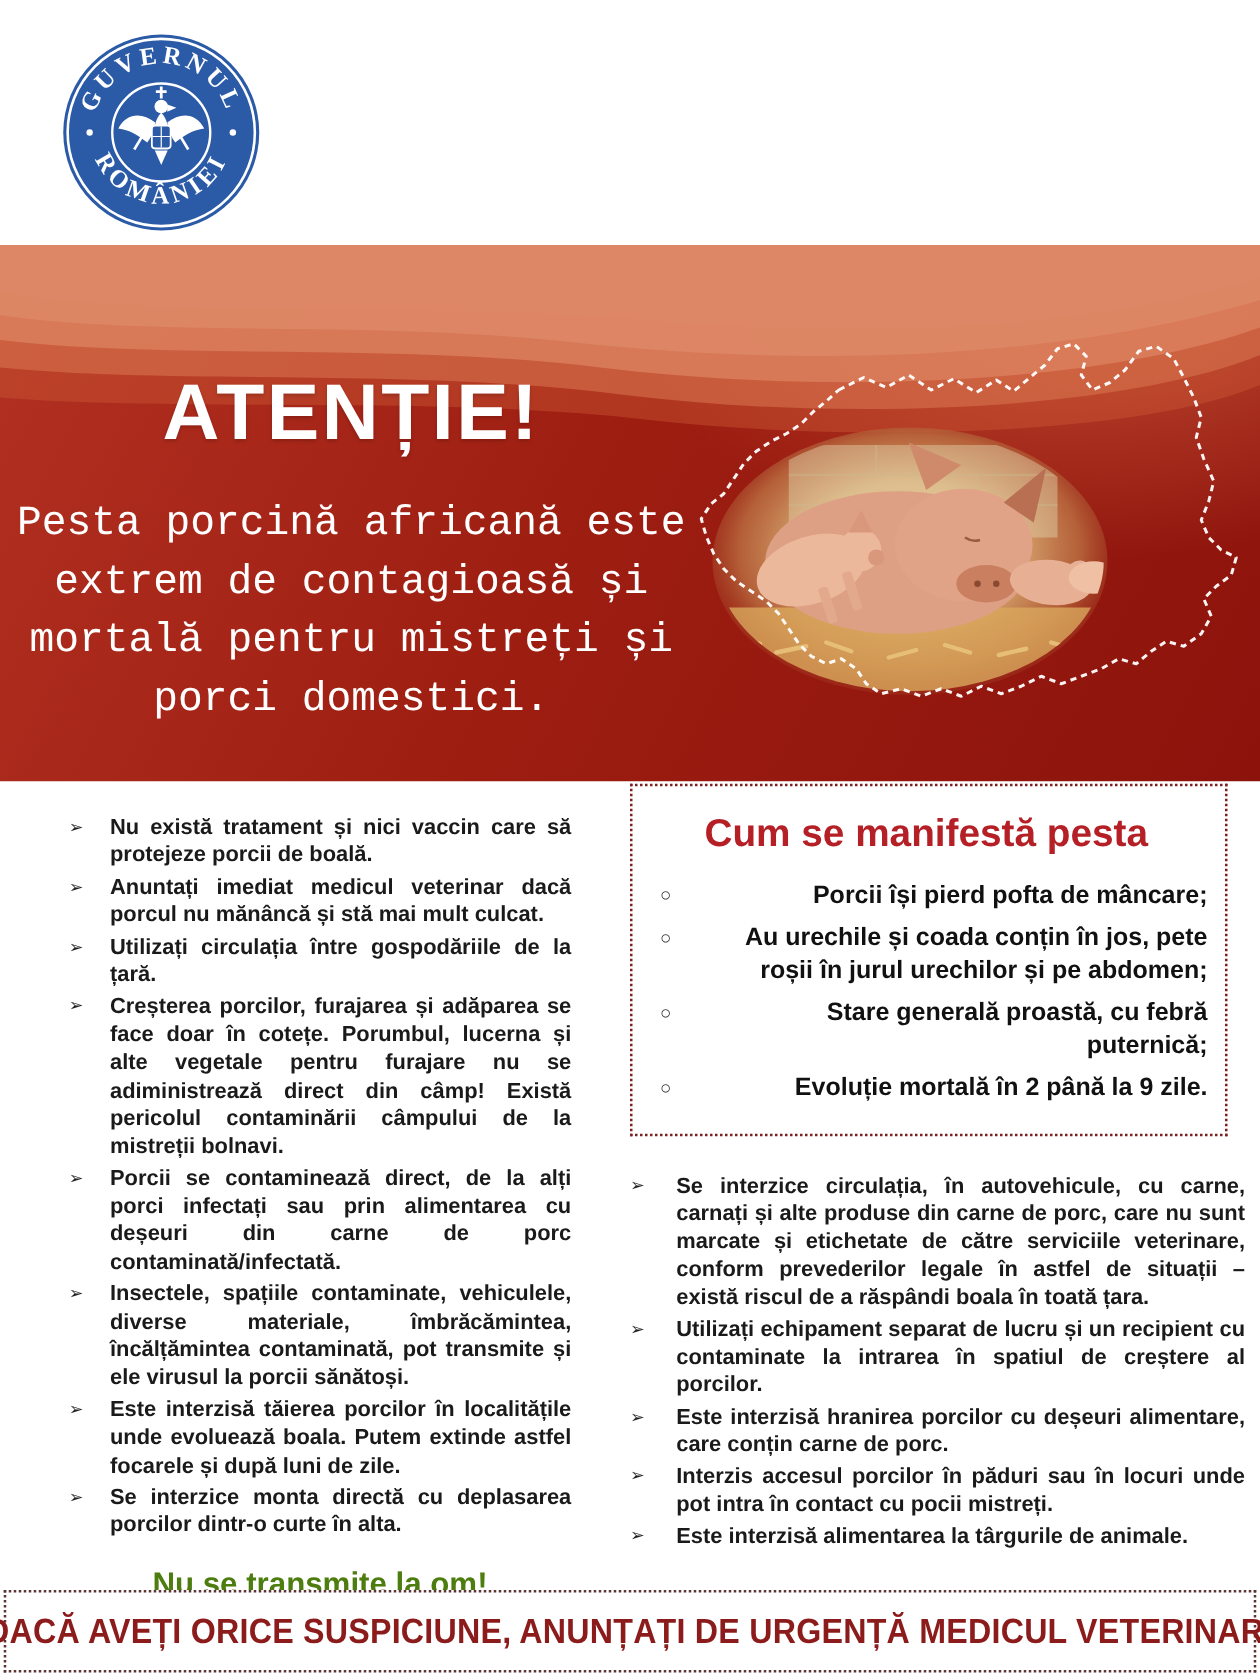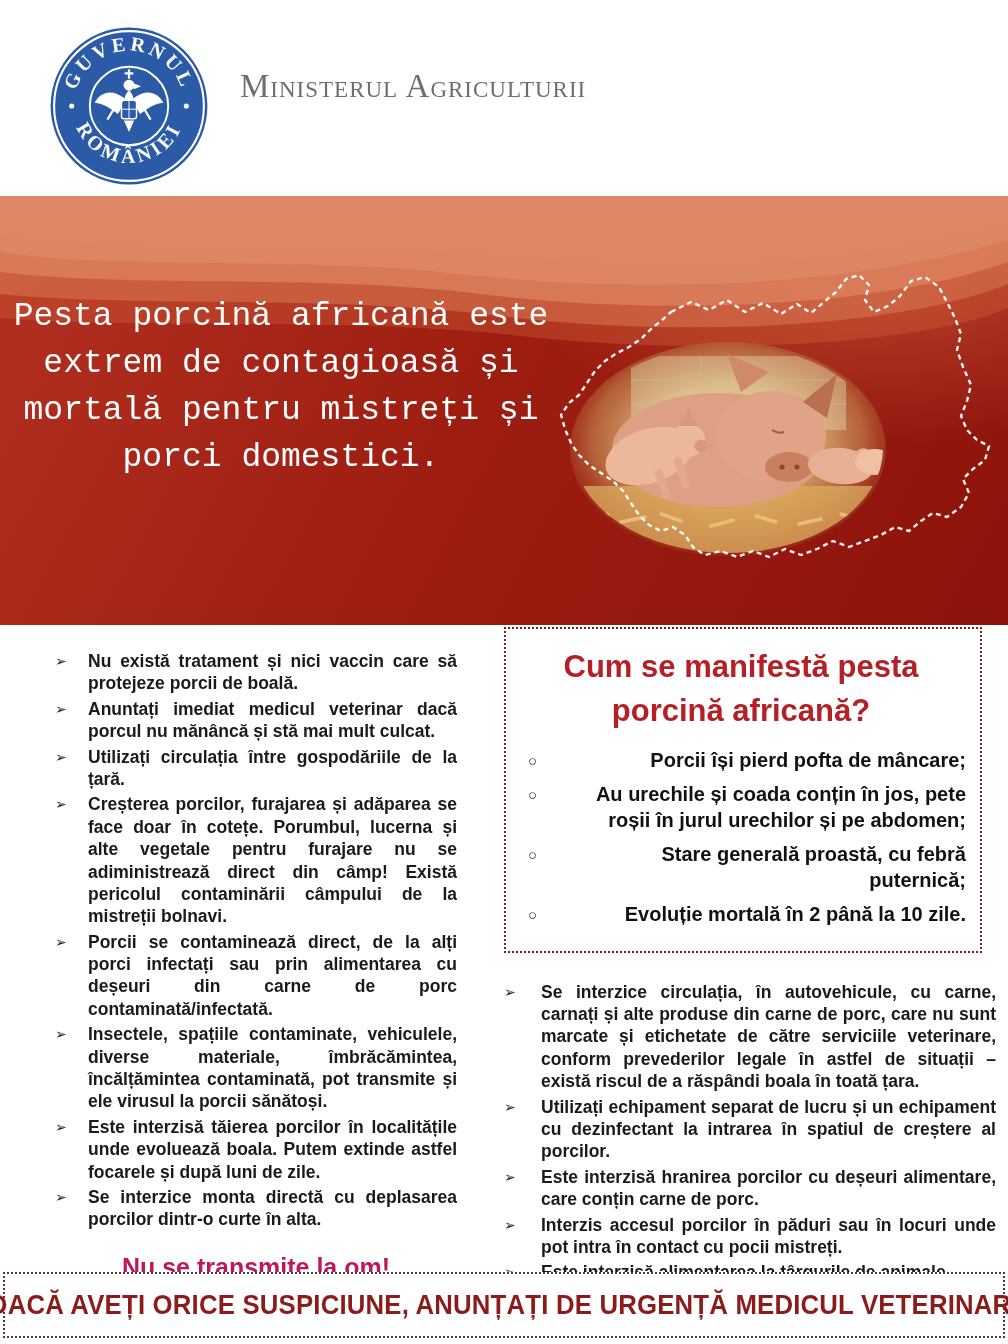--- a/index.html
+++ b/index.html
@@ -34,21 +34,21 @@
     margin:0 auto;width:548px;font-size:33px;line-height:1.42;font-weight:400;font-family:Liberation Mono, monospace;
   }
   .map{position:absolute;right:12px;top:68px;width:455px;height:345px;}
   
   .left-col{position:absolute;left:55px;top:650px;width:402px;}
   .arrow-list{list-style:none;margin:0;padding:0;font-size:17.5px;line-height:1.28;color:#1a1a1a;}
   .arrow-list li{display:flex;margin:0 0 3px 0;}
   .arrow-list .marker{flex:0 0 33px;font-size:14px;padding-top:3px;color:#222;}
   .arrow-list .li-text{flex:1;text-align:justify;font-weight:bold;}
   .no-human{
-    margin-top:22px;text-align:center;font-size:25px;font-weight:700;color:#be185d;
+    margin-top:22px;text-align:center;font-size:25px;font-weight:700;color:#4d7c0f;
   }
   .right-col{position:absolute;left:504px;top:627px;width:492px;}
   .symptoms-box{
     box-sizing:border-box;width:478px;border:2px dotted #7e2020;
     padding:12px 14px 16px 10px;background:#fff;
   }
   .box-title{
     text-align:center;font-size:31px;font-weight:700;color:#b51f26;line-height:1.42;
     margin:4px 0 14px 0;
   }
@@ -100,21 +100,20 @@
         <path d="M47,45 C40,39.5 32.5,40.5 28.5,48 C34,48.6 38.5,51.5 43,55 C45,52.5 46.2,49 47,45 Z" fill="#ffffff"></path>
         <path d="M53,45 C60,39.5 67.5,40.5 71.5,48 C66,48.6 61.5,51.5 57,55 C55,52.5 53.8,49 53,45 Z" fill="#ffffff"></path>
         <path d="M44,46 L36.5,58.5" stroke="#ffffff" stroke-width="1.3"></path>
         <path d="M56,46 L63.5,58.5" stroke="#ffffff" stroke-width="1.3"></path>
         <rect x="45.3" y="46.5" width="9.4" height="11.5" rx="1.6" fill="#2b5aa7" stroke="#ffffff" stroke-width="0.9"></rect>
         <path d="M50,47 v10.5 M45.6,52 h8.8" stroke="#ffffff" stroke-width="0.6"></path>
         <path d="M46.8,59 h6.4 l-3.2,7.2 z" fill="#ffffff"></path>
       </g>
     </svg>
     <div class="ministry">
-      <div>Ministerul Agriculturii</div>
     </div>
   </header>
 
   <section class="banner">
     <svg class="waves" viewBox="0 0 1008 150" preserveAspectRatio="none" aria-hidden="true">
       <path d="M0,0 H1008 V26 C870,66 700,76 520,60 C340,44 150,60 0,38 Z" fill="#ffffff"></path>
       <path d="M0,0 H1008 V44 C850,92 640,98 460,78 C300,60 120,74 0,56 Z" fill="#f6ddd0" opacity="0.9"></path>
       <path d="M0,0 H1008 V66 C880,112 660,120 480,98 C320,78 130,92 0,76 Z" fill="#efb89e" opacity="0.7"></path>
       <path d="M0,0 H1008 V88 C900,132 680,142 500,120 C330,98 140,112 0,98 Z" fill="#e08b64" opacity="0.55"></path>
       <path d="M0,0 H1008 V112 C920,150 700,160 520,140 C350,120 150,134 0,122 Z" fill="#cf5c38" opacity="0.4"></path>
@@ -159,20 +158,21 @@
             <ellipse cx="300" cy="202" rx="33" ry="18" fill="#e7b094"></ellipse>
             <circle cx="322" cy="192" r="10" fill="#e7b094"></circle>
           </g>
           <ellipse cx="334" cy="198" rx="20" ry="13" fill="#efc0a4"></ellipse>
         </g>
       </g>
       <path d="M130,48 L150,38 L168,46 L186,36 L204,48 L222,39 L240,50 L256,40 L270,49 L283,38 L295,28 L305,15 L318,11 L328,21 L324,36 L333,48 L347,42 L359,32 L370,17 L384,13 L398,23 L406,38 L414,54 L420,70 L416,86 L422,103 L430,121 L426,137 L420,152 L426,166 L436,176 L448,182 L444,196 L432,205 L422,215 L428,229 L420,243 L406,253 L392,249 L380,257 L368,267 L354,263 L340,271 L324,277 L308,283 L292,277 L276,285 L260,291 L244,285 L228,293 L212,287 L196,293 L180,287 L164,291 L152,283 L144,271 L132,263 L120,267 L108,261 L98,251 L90,239 L82,227 L72,217 L60,209 L48,201 L38,191 L30,179 L24,165 L20,151 L28,139 L38,131 L46,119 L54,107 L64,97 L76,89 L88,83 L100,75 L110,65 L120,57 Z" fill="none" stroke="#ffffff" stroke-width="2.4" stroke-dasharray="5,4" stroke-linejoin="round" opacity="0.95"></path>
     </svg>
 
     <div class="banner-text">
+      <h1>ATENȚIE!</h1>
       <p>Pesta porcină africană este extrem de contagioasă și mortală pentru mistreți și porci domestici.</p>
     </div>
   </section>
 
   <div class="left-col">
     <ul class="arrow-list">
         <li>
           <span class="marker">➢</span>
           <span class="li-text">Nu există tratament și nici vaccin care să protejeze porcii de boală.</span>
         </li>
@@ -205,49 +205,48 @@
           <span class="li-text">Se interzice monta directă cu deplasarea porcilor dintr-o curte în alta.</span>
         </li>
       </ul>
     <div class="no-human">Nu se transmite la om!</div>
   </div>
 
   <div class="right-col">
     <div class="symptoms-box">
       <div class="box-title">
         <span>Cum se manifestă pesta</span><br>
-        <span>porcină  africană?</span>
       </div>
       <ul class="circle-list">
           <li>
             <span class="marker">○</span>
             <span class="li-text">Porcii își pierd pofta de mâncare;</span>
           </li>
           <li>
             <span class="marker">○</span>
             <span class="li-text">Au urechile și coada conțin în jos, pete   roșii în jurul urechilor și pe abdomen;</span>
           </li>
           <li>
             <span class="marker">○</span>
             <span class="li-text">Stare generală proastă, cu febră puternică;</span>
           </li>
           <li>
             <span class="marker">○</span>
-            <span class="li-text">Evoluție mortală în 2 până la 10 zile.</span>
+            <span class="li-text">Evoluție mortală în 2 până la 9 zile.</span>
           </li>
         </ul>
     </div>
     <ul class="arrow-list right-list">
         <li>
           <span class="marker">➢</span>
           <span class="li-text">Se interzice circulația, în autovehicule, cu carne, carnați și alte produse din carne de porc, care nu sunt marcate și etichetate de către serviciile veterinare, conform prevederilor legale în astfel de situații – există riscul de a răspândi boala în toată țara.</span>
         </li>
         <li>
           <span class="marker">➢</span>
-          <span class="li-text">Utilizați echipament separat de lucru și un echipament cu dezinfectant la intrarea în spatiul de creștere al porcilor.</span>
+          <span class="li-text">Utilizați echipament separat de lucru și un recipient cu contaminate la intrarea în spatiul de creștere al porcilor.</span>
         </li>
         <li>
           <span class="marker">➢</span>
           <span class="li-text">Este interzisă hranirea porcilor cu deșeuri alimentare, care conțin carne de porc.</span>
         </li>
         <li>
           <span class="marker">➢</span>
           <span class="li-text">Interzis accesul porcilor în păduri sau în locuri unde pot intra în contact cu pocii mistreți.</span>
         </li>
         <li>

